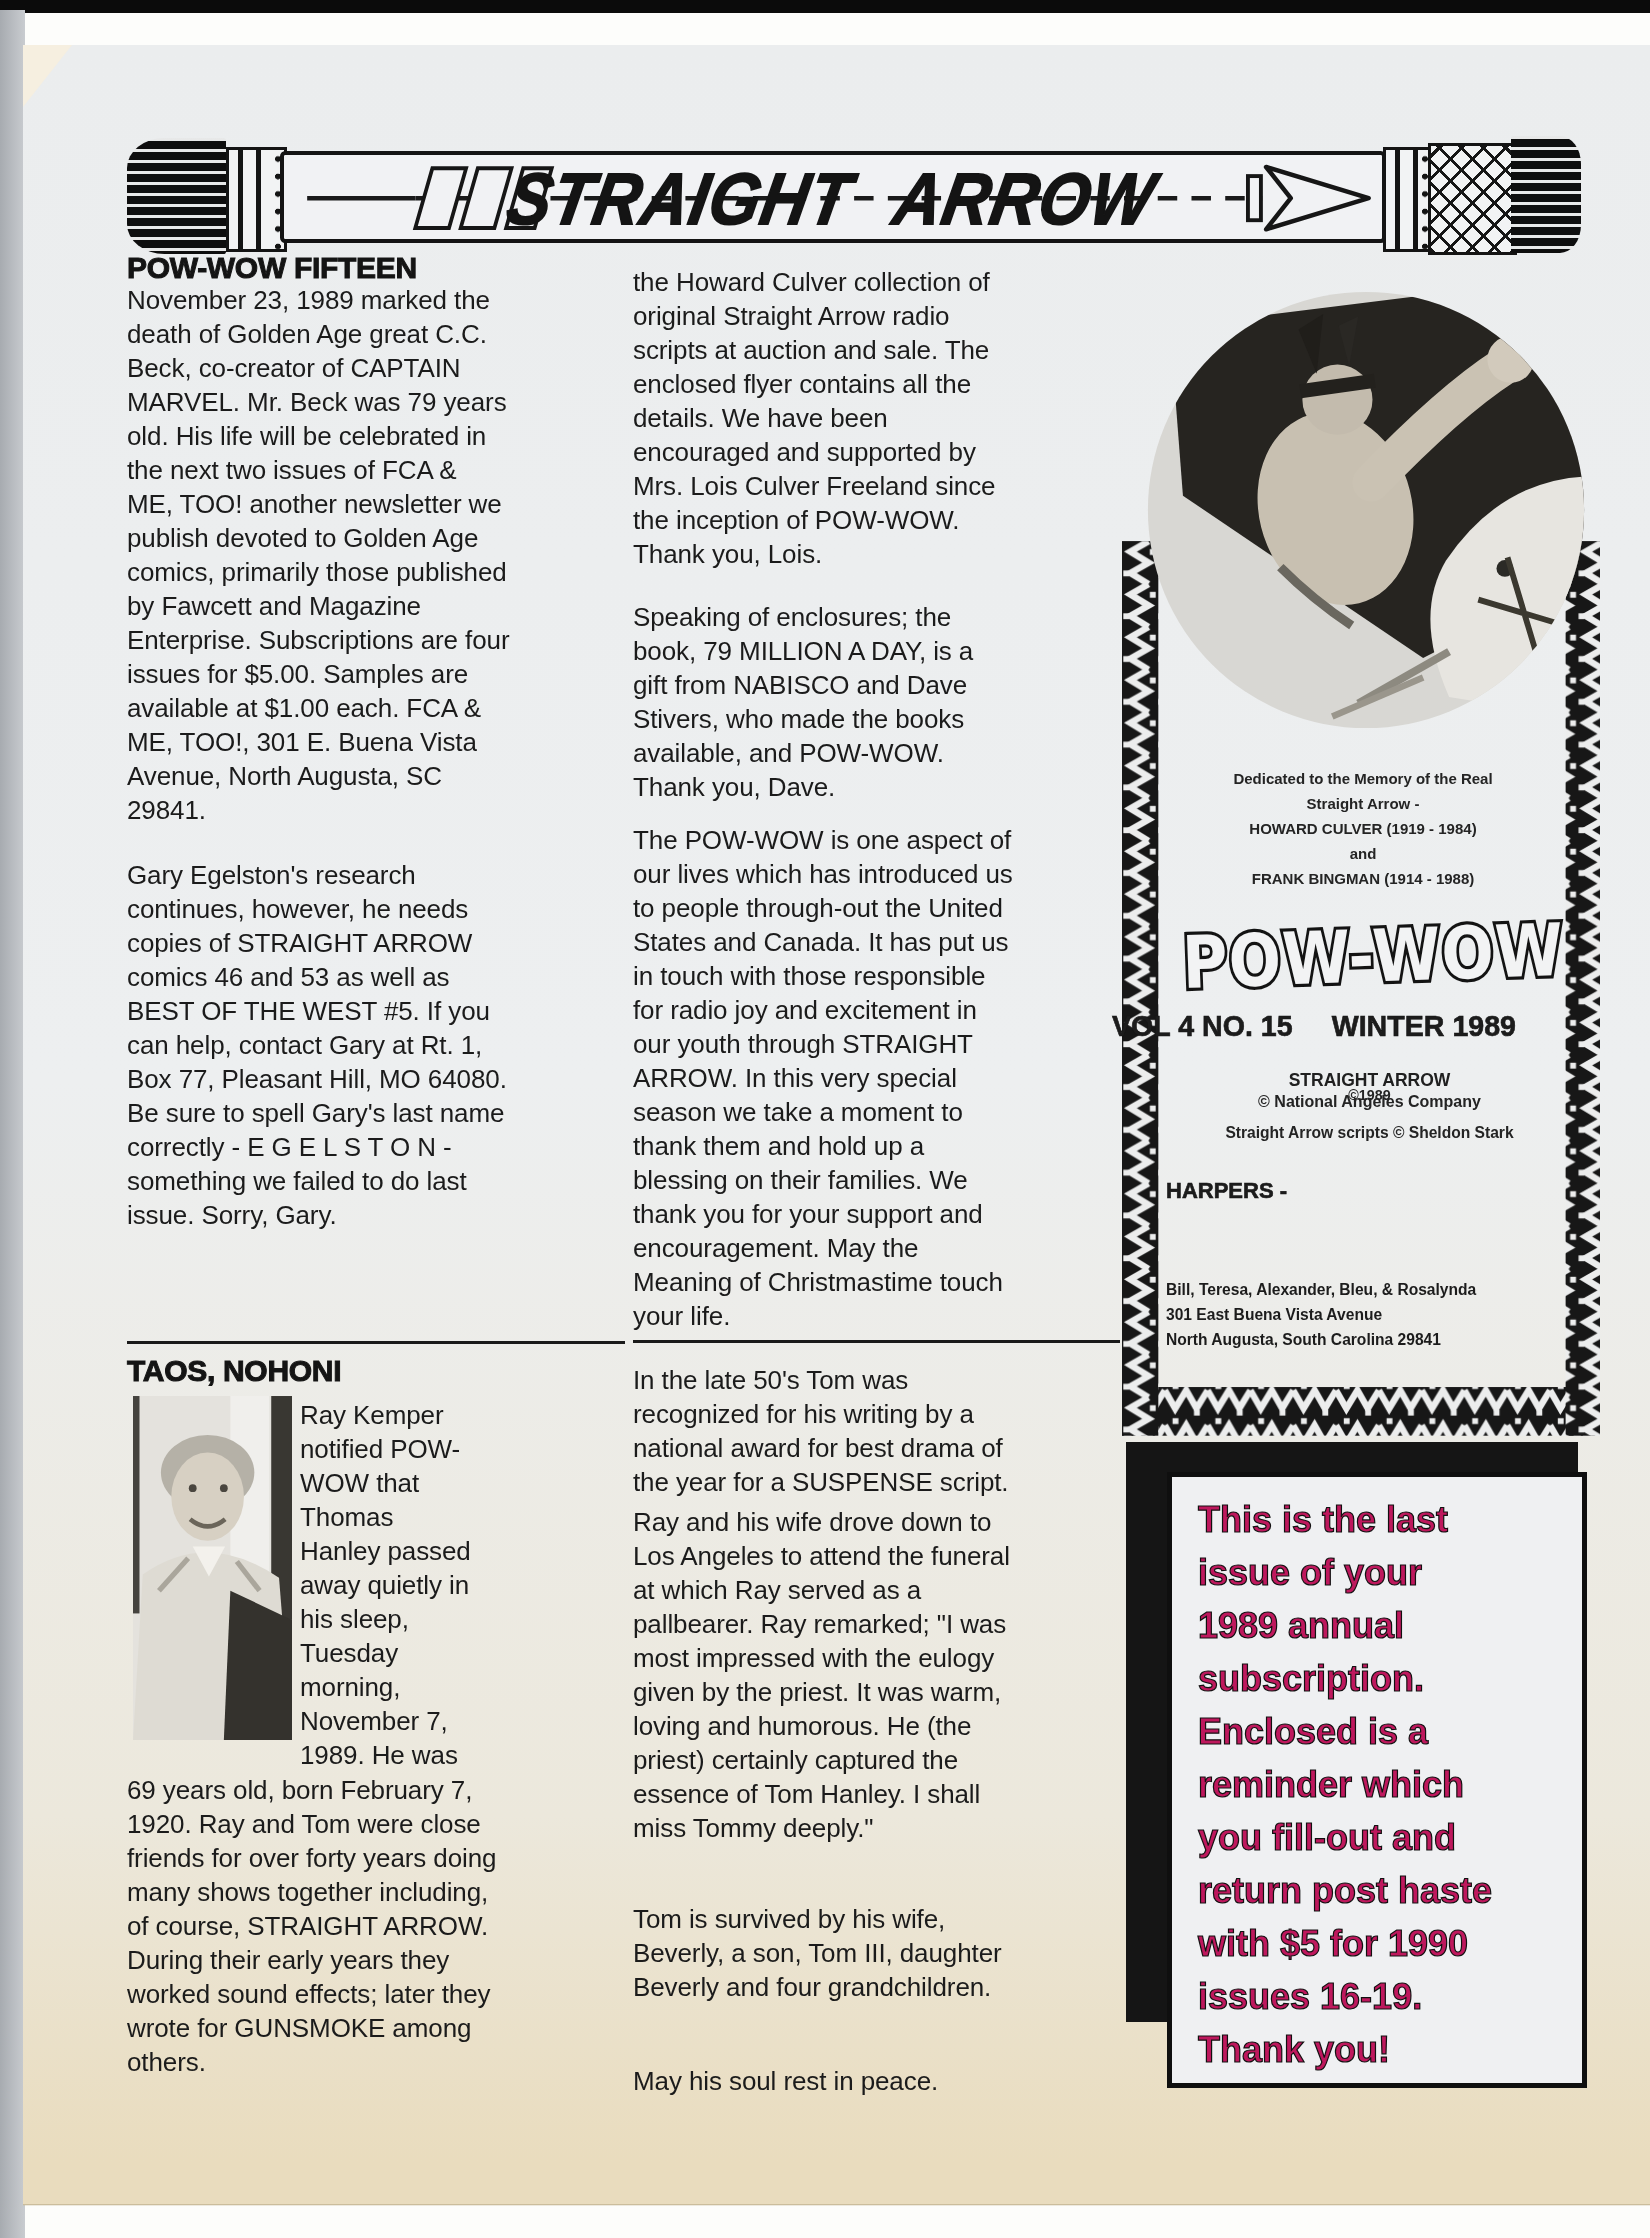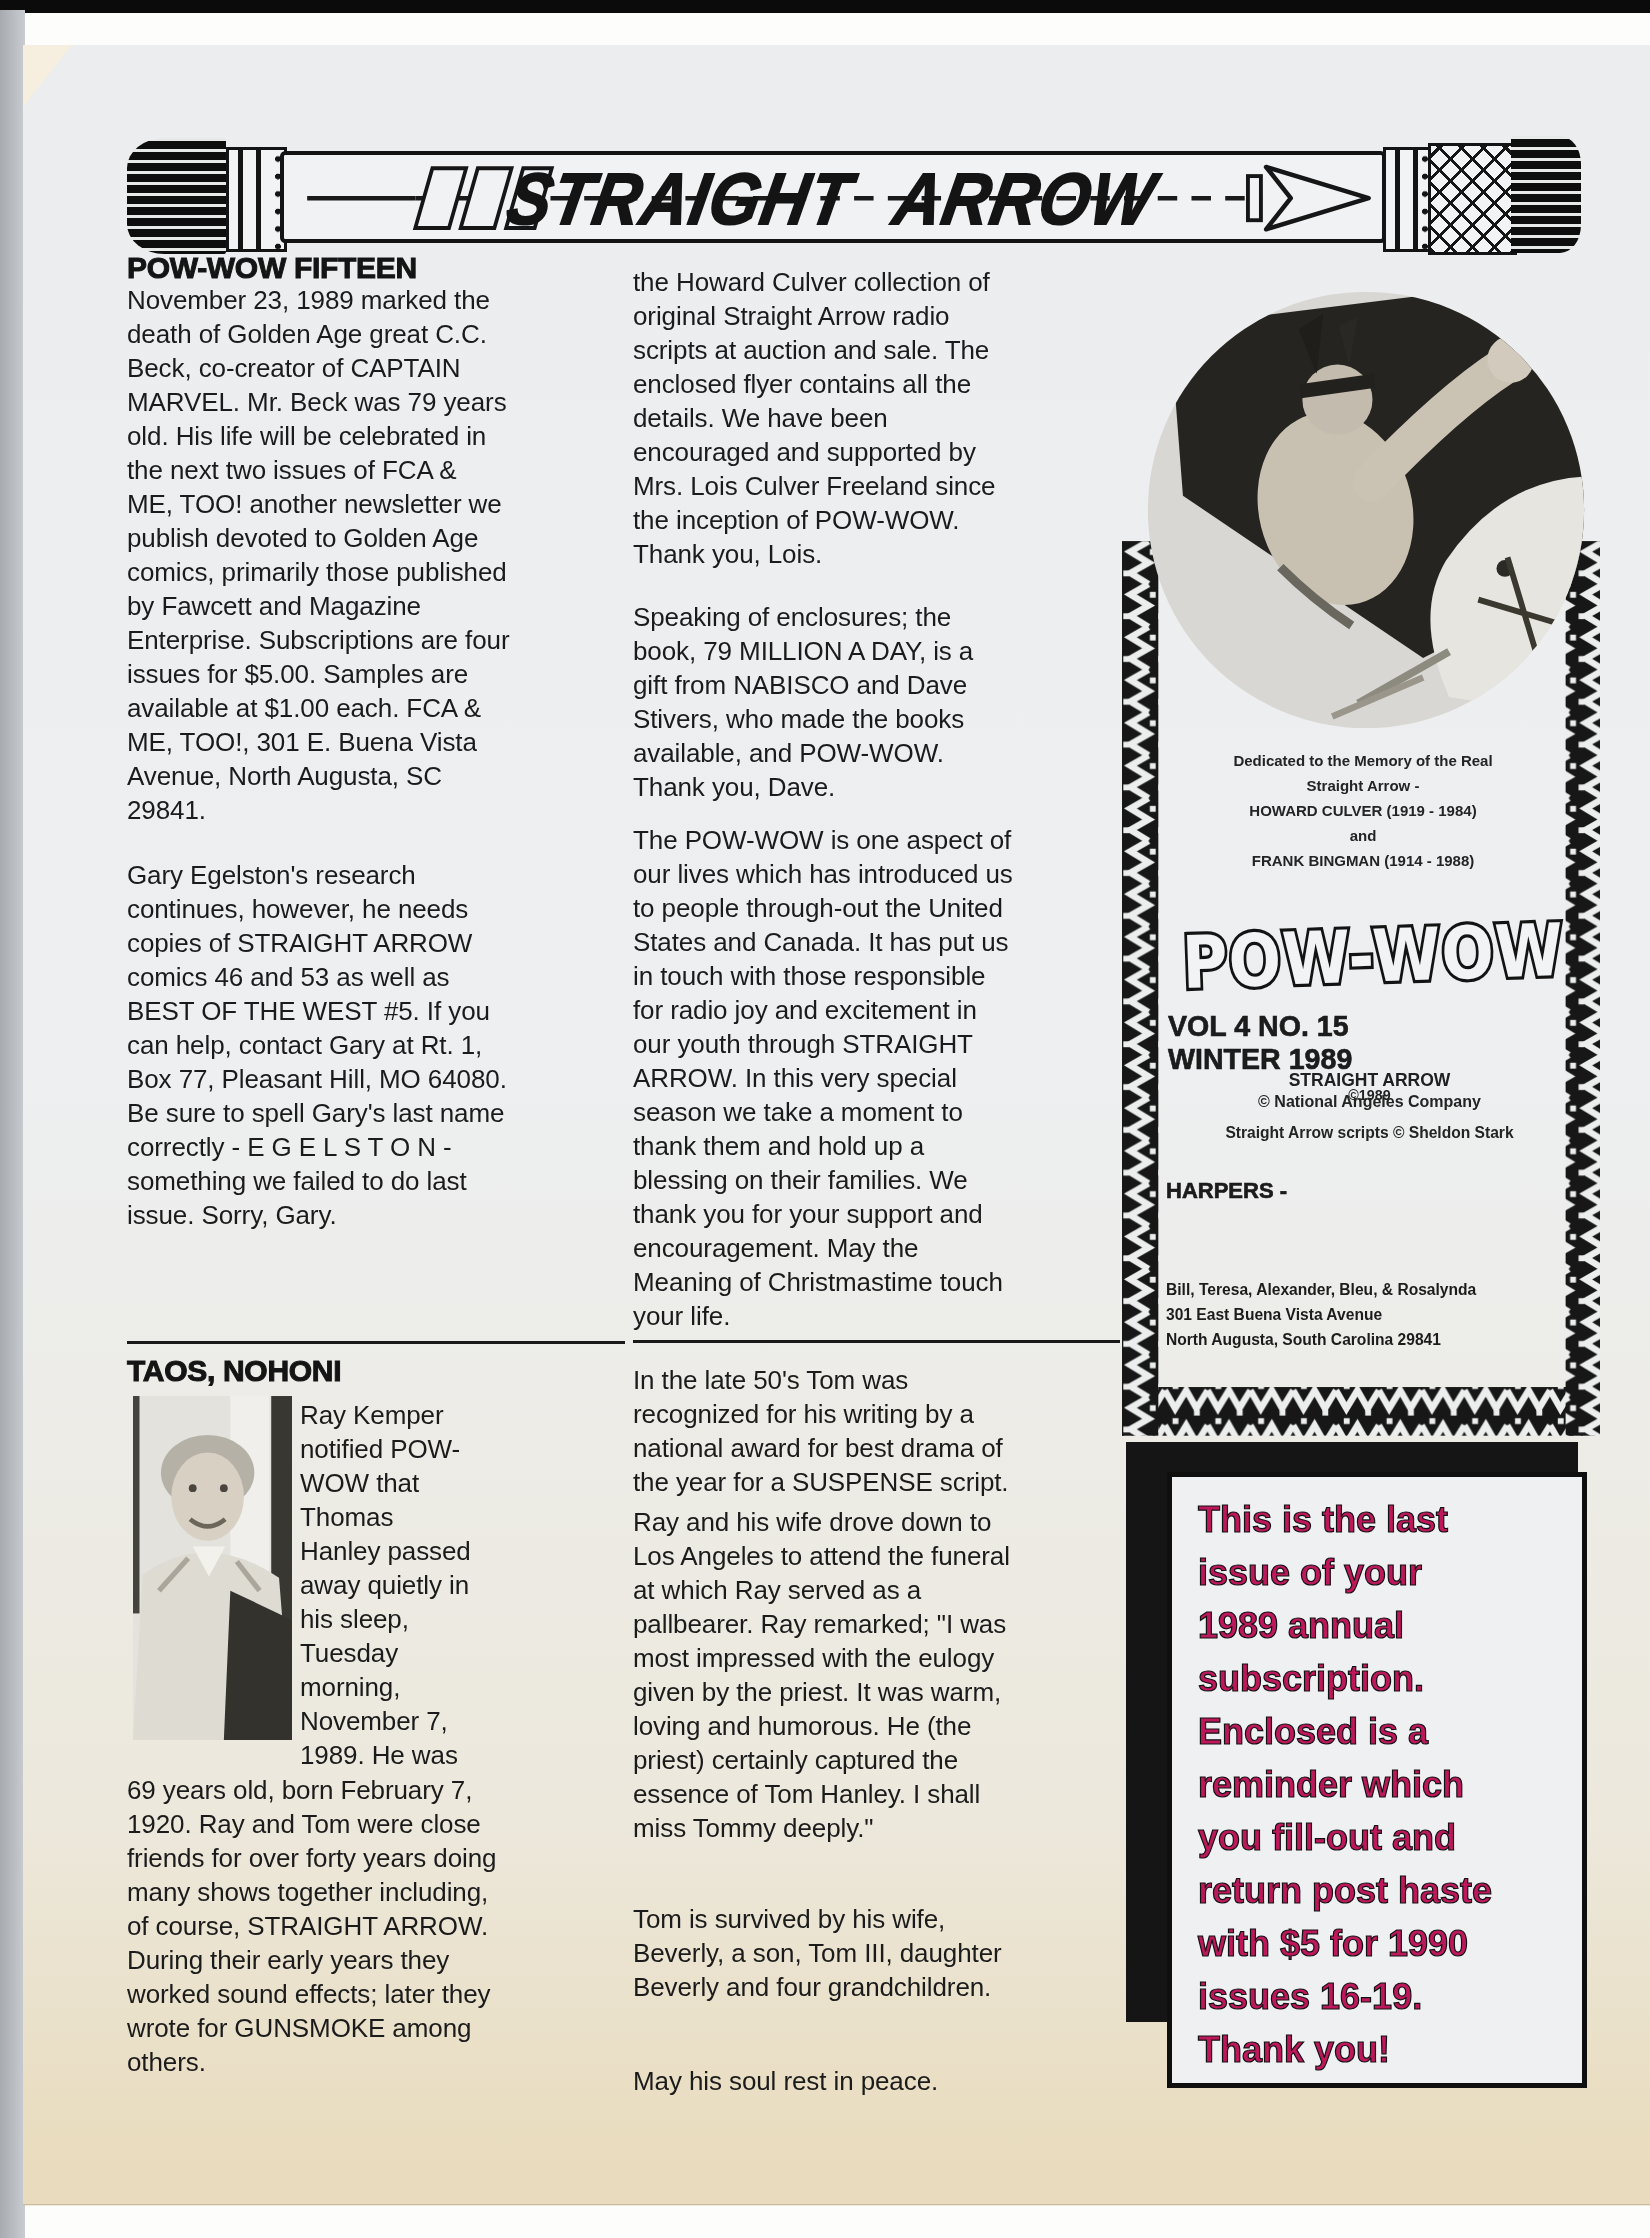--- a/index.html
+++ b/index.html
@@ -230,31 +230,31 @@
       <path d="M350,300 Q470,175 555,120" stroke="#cac2b3" stroke-width="58" stroke-linecap="round" fill="none"></path>
       <circle cx="565" cy="110" r="36" fill="#d2cabc"></circle>
       <circle cx="298" cy="172" r="54" fill="#c3bbad"></circle>
       <rect x="240" y="140" width="116" height="22" transform="rotate(-8 298 150)" fill="#23211d"></rect>
       <polygon points="238,64 276,40 266,132" fill="#201e1a"></polygon>
       <polygon points="300,58 330,44 316,120" fill="#2a2824"></polygon>
       <path d="M210,430 Q260,480 320,520" stroke="#6a675f" stroke-width="14" fill="none"></path>
     </g>
   </svg>
 
-  <div class="abs ded" style="left:1162px;top:748px;width:402px;">Dedicated to the Memory of the Real
+  <div class="abs ded" style="left:1162px;top:766px;width:402px;">Dedicated to the Memory of the Real
 Straight Arrow -
 HOWARD CULVER (1919 - 1984)
 and
 FRANK BINGMAN (1914 - 1988)</div>
 
   <svg class="abs" style="left:1174px;top:909px;" width="399" height="97" viewBox="0 0 615 150">
     <text x="307" y="112" text-anchor="middle" font-family="DejaVu Sans, sans-serif" font-size="112" font-weight="bold" fill="#f2f3f4" stroke="#131313" stroke-width="10" paint-order="stroke" letter-spacing="2" textLength="590" lengthAdjust="spacingAndGlyphs" transform="rotate(-2 307 75)">POW-WOW</text>
   </svg>
 
-  <div class="abs volline" style="left:1168px;top:1010px;width:404px;flex-direction:column;">
+  <div class="abs volline" style="left:1112px;top:1010px;width:404px;">
     <span>VOL 4  NO. 15</span>
     <span>WINTER 1989</span>
   </div>
   <div class="abs cline" style="left:1162px;top:1044px;width:415px;margin-top:43px;">©1989</div>
   <div class="abs credit-big" style="left:1162px;top:1070px;width:415px;">STRAIGHT ARROW</div>
   <div class="abs cline" style="left:1162px;top:1093px;width:415px;font-size:16px;">© National Angeles Company</div>
   <div class="abs cline" style="left:1162px;top:1124px;width:415px;font-size:15.6px;">Straight Arrow scripts © Sheldon Stark</div>
 
   <div class="abs harpers-name" style="left:1166px;top:1178px;">HARPERS -</div>
   <div class="abs harpers-rest" style="left:1166px;top:1277px;width:415px;">Bill, Teresa, Alexander, Bleu, &amp; Rosalynda

